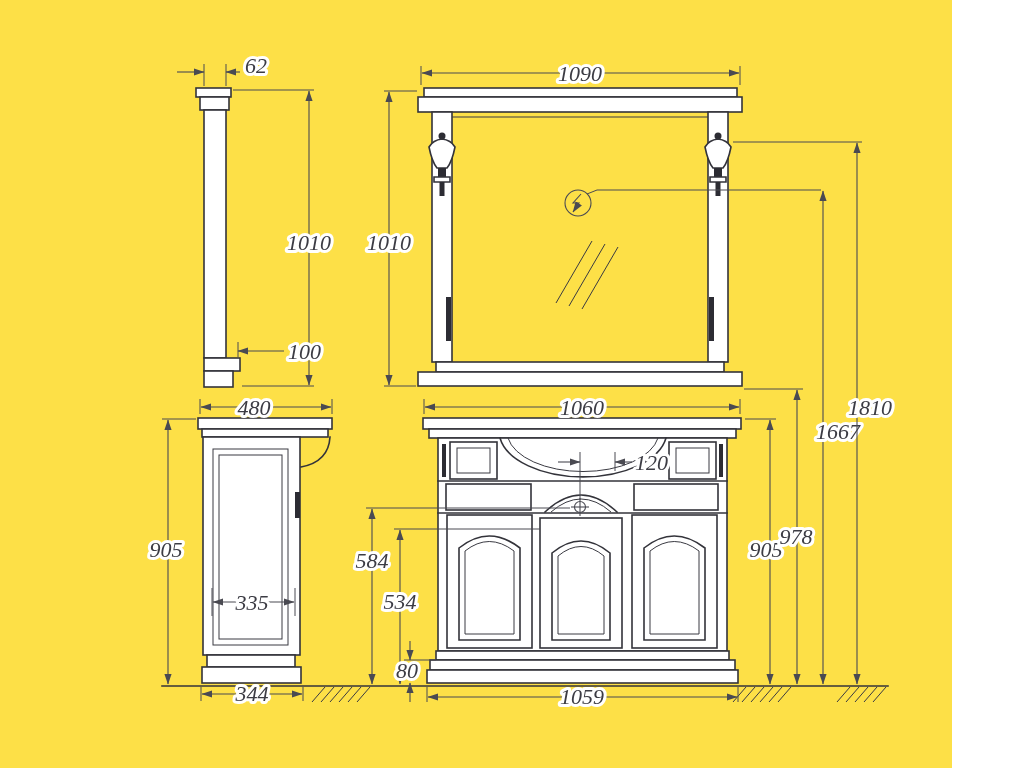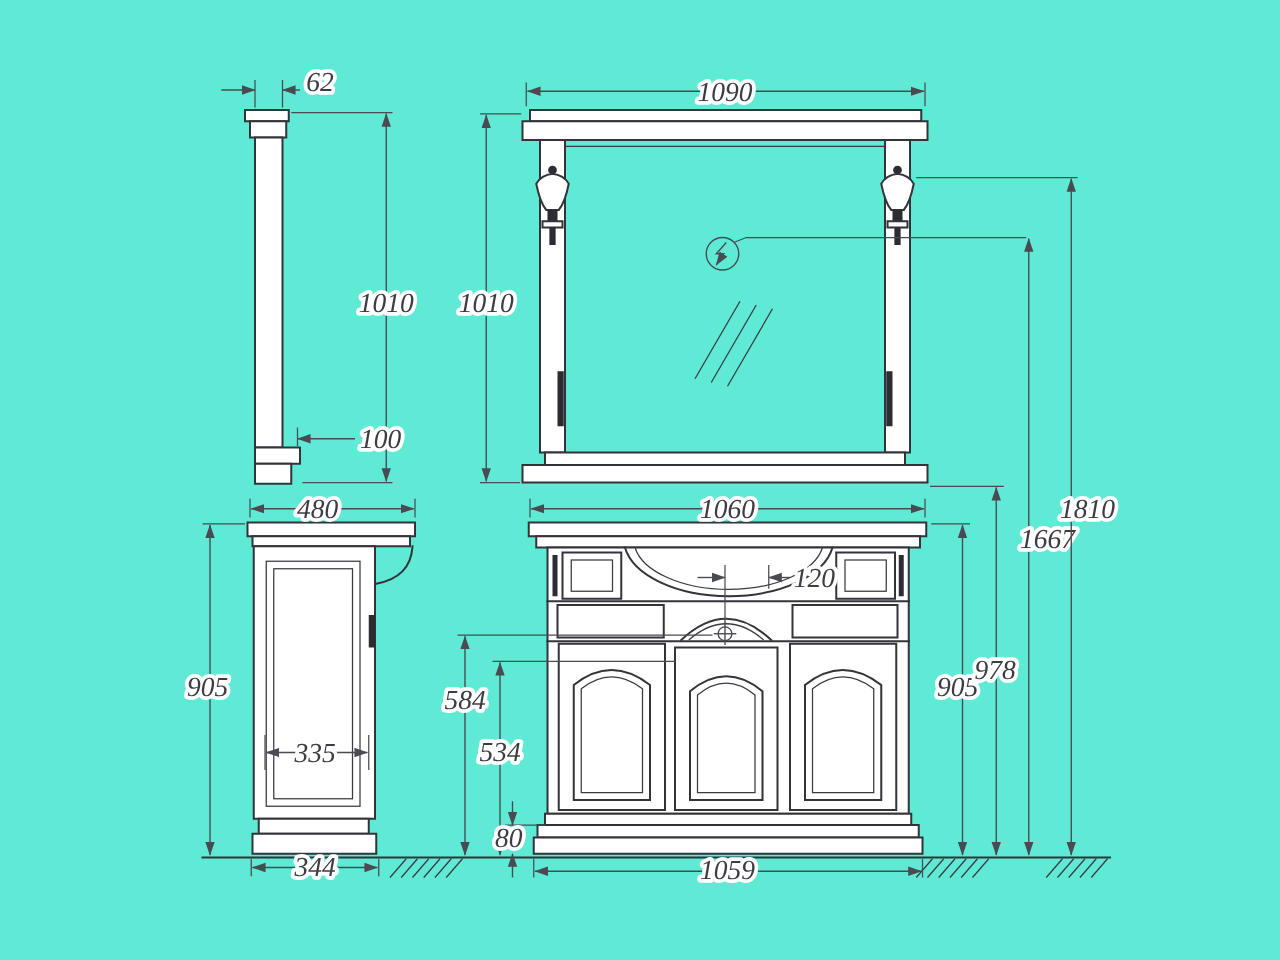--- a/index.html
+++ b/index.html
@@ -1,16 +1,16 @@
 <!DOCTYPE html>
 <html><head>
 <meta charset="utf-8">
 <style>
   html,body{margin:0;padding:0;background:#fff;}
-  .stage{width:1024px;height:768px;background:#5eead4;position:relative;overflow:hidden;}
+  .stage{width:952px;height:768px;background:#fde047;position:relative;overflow:hidden;}
   
   .ol  { stroke:#33333a; stroke-width:1.6; fill:none; stroke-linecap:square; }
   .olf { stroke:#33333a; stroke-width:1.6; fill:#fff; stroke-linecap:square; }
   .thin{ stroke:#3a3a42; stroke-width:1; fill:none; }
   .dk  { fill:#2c2c33; stroke:none; }
   
   .dim { stroke:#4a4a52; stroke-width:1.1; fill:none; }
   .ext { stroke:#4a4a52; stroke-width:1;   fill:none; }
   
   text.lbl{

